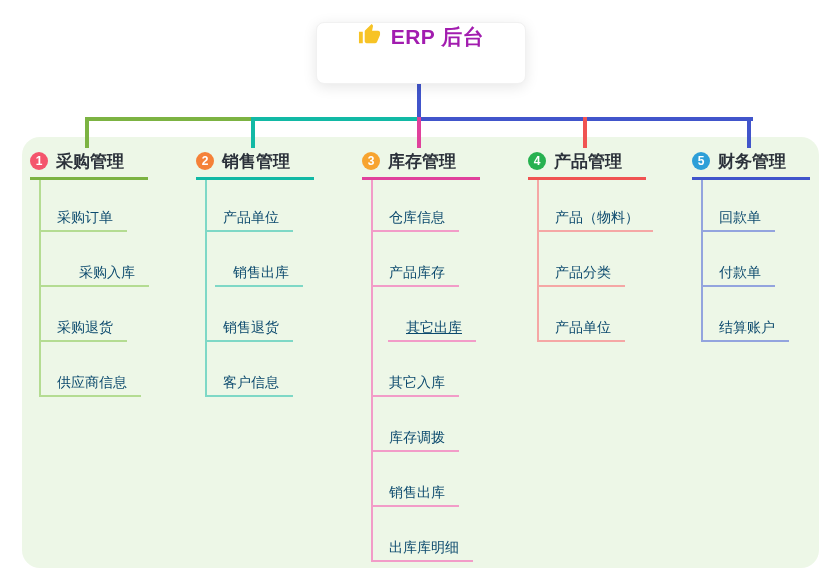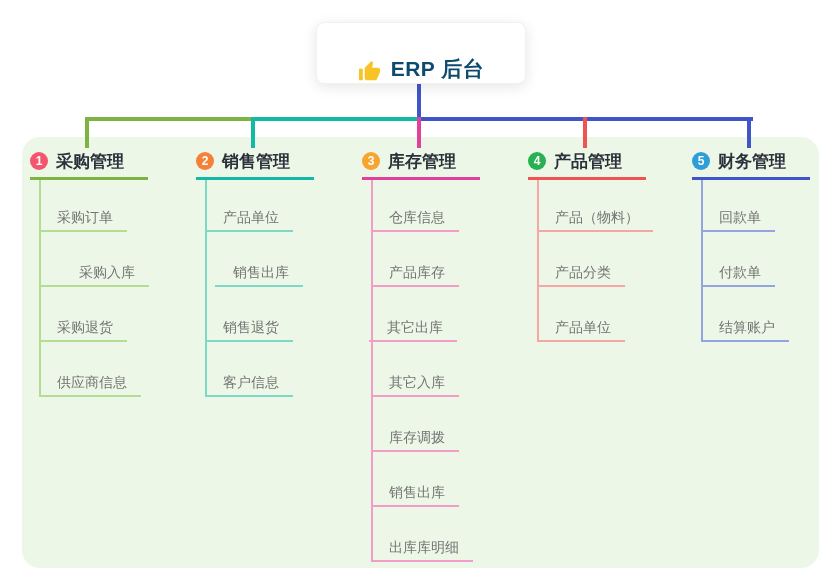--- a/index.html
+++ b/index.html
@@ -10,40 +10,40 @@
   #stage{position:absolute;inset:0;}
   .abs{position:absolute;}
   .panel{
     left:22px;top:137px;width:797px;height:431px;
     border-radius:18px;
   }
   .root-card{
     left:316px;top:22px;width:208px;height:60px;
     background:#ffffff;border:1px solid #f1f1f1;border-radius:8px;
     box-shadow:0 3px 14px rgba(0,0,0,.10);
-    display:flex;align-items:flex-end;justify-content:center;gap:10px;
-    font-size:21px;font-weight:600;color:#0c4a6e;letter-spacing:.5px;
+    display:flex;align-items:flex-start;justify-content:center;gap:10px;
+    font-size:21px;font-weight:600;color:#a21caf;letter-spacing:.5px;
     z-index:3;
   }
   .root-card .icon{display:flex;align-items:center;}
   .line{position:absolute;}
   .branch-header{
     display:flex;align-items:center;gap:8px;
     padding-bottom:5px;height:22px;
     font-size:17px;font-weight:600;color:#2b313a;white-space:nowrap;
     z-index:2;
   }
   .badge{
     width:18px;height:18px;border-radius:50%;
     color:#fff;font-size:12px;font-weight:700;line-height:18px;
     text-align:center;flex:0 0 18px;
   }
   .leaf{
     padding:0 14px 3px 18px;line-height:19px;
-    font-size:14px;color:#737373;white-space:nowrap;z-index:2;
+    font-size:14px;color:#0c4a6e;white-space:nowrap;z-index:2;
   }
 </style>
 </head>
 <body>
 
 <div id="stage">
 
   <div class="abs panel" id="panel" style="background: rgb(237, 247, 231);"></div>
 
   <div class="abs root-card">
@@ -85,21 +85,21 @@
       <div class="abs leaf" style="left: 215px; top: 263px; border-bottom: 2px solid rgb(126, 216, 198);">销售出库</div>
       <div class="abs leaf" style="left: 205px; top: 318px; border-bottom: 2px solid rgb(126, 216, 198);">销售退货</div>
       <div class="abs leaf" style="left: 205px; top: 373px; border-bottom: 2px solid rgb(126, 216, 198);">客户信息</div>
       <div class="abs branch-header" style="left: 362px; top: 150px; width: 118px; border-bottom: 3px solid rgb(224, 65, 156);">
         <span class="badge" style="background: rgb(247, 164, 48);">3</span>
         <span>库存管理</span>
       </div>
       <div class="line" style="left: 371px; top: 177px; width: 2px; height: 385px; background: rgb(242, 156, 200);"></div>
       <div class="abs leaf" style="left: 371px; top: 208px; border-bottom: 2px solid rgb(242, 156, 200);">仓库信息</div>
       <div class="abs leaf" style="left: 371px; top: 263px; border-bottom: 2px solid rgb(242, 156, 200);">产品库存</div>
-      <div class="abs leaf" style="left: 369px; top: 318px; border-bottom: 2px solid rgb(242, 156, 200);">其它出库</div>
+      <div class="abs leaf" style="left: 388px; top: 318px; border-bottom: 2px solid rgb(242, 156, 200); text-decoration: underline;">其它出库</div>
       <div class="abs leaf" style="left: 371px; top: 373px; border-bottom: 2px solid rgb(242, 156, 200); text-align: right;">其它入库</div>
       <div class="abs leaf" style="left: 371px; top: 428px; border-bottom: 2px solid rgb(242, 156, 200);">库存调拨</div>
       <div class="abs leaf" style="left: 371px; top: 483px; border-bottom: 2px solid rgb(242, 156, 200);">销售出库</div>
       <div class="abs leaf" style="left: 371px; top: 538px; border-bottom: 2px solid rgb(242, 156, 200);">出库库明细</div>
       <div class="abs branch-header" style="left: 528px; top: 150px; width: 118px; border-bottom: 3px solid rgb(240, 83, 82);">
         <span class="badge" style="background: rgb(39, 177, 80);">4</span>
         <span>产品管理</span>
       </div>
       <div class="line" style="left: 537px; top: 177px; width: 2px; height: 165px; background: rgb(245, 167, 165);"></div>
       <div class="abs leaf" style="left: 537px; top: 208px; border-bottom: 2px solid rgb(245, 167, 165);">产品（物料）</div>

